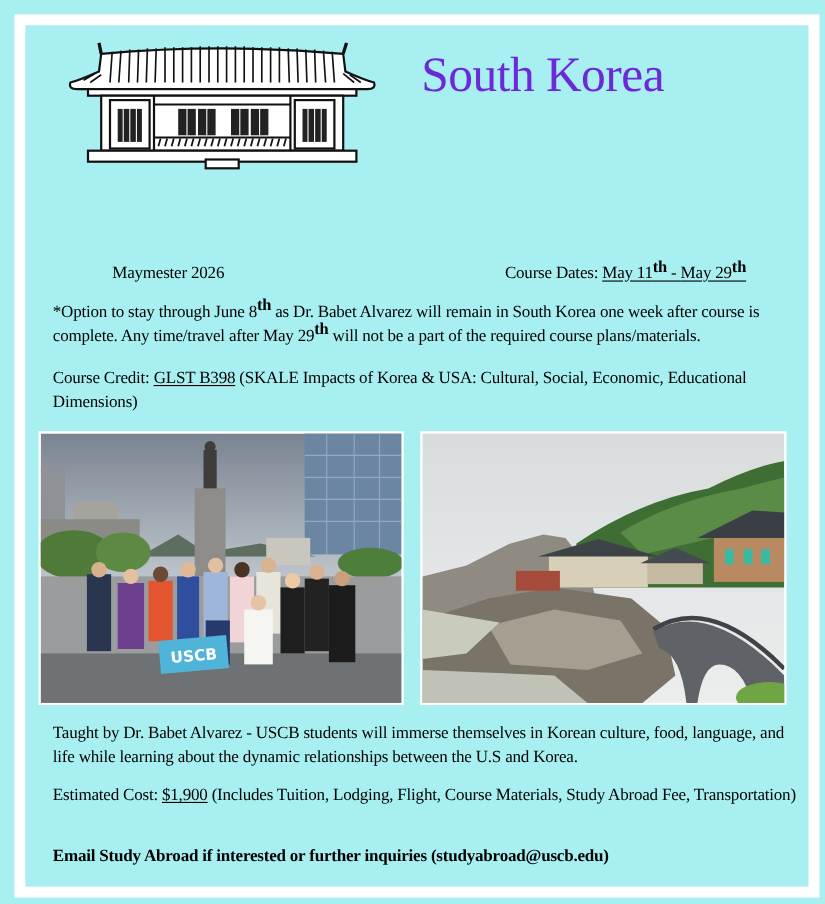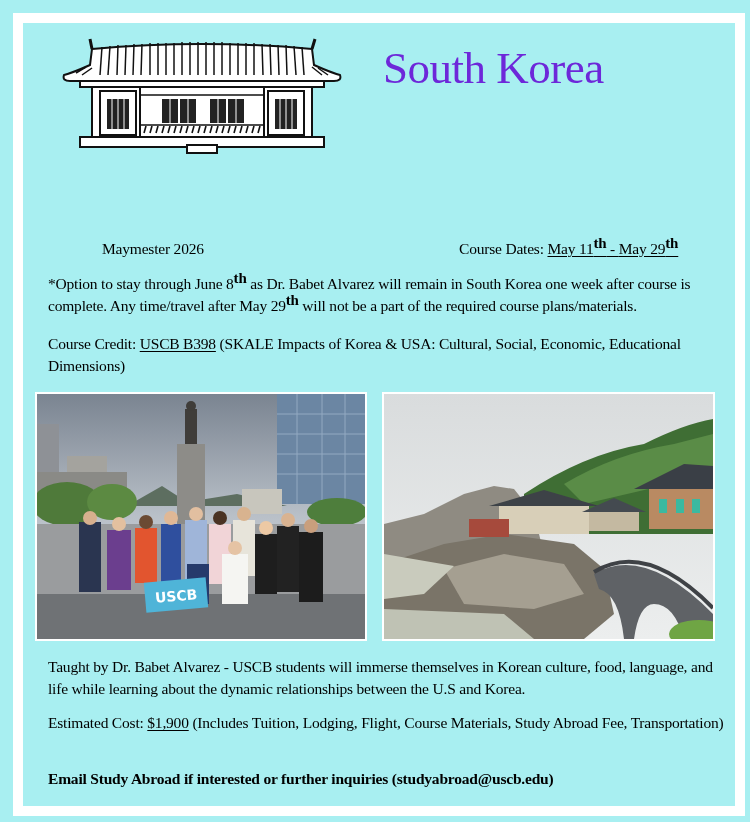--- a/index.html
+++ b/index.html
@@ -167,21 +167,21 @@
 <div class="txt row-meta maymester">Maymester 2026</div>
 <div class="txt row-meta dates">
   <span>Course Dates: </span><span class="u"><span>May 11</span><sup>th</sup><span> - </span><span>May 29</span><sup>th</sup></span>
 </div>
 
 <div class="txt center-block note">
   <span>*Option to stay through June 8</span><sup>th</sup><span> as Dr. Babet Alvarez will remain in South Korea one week after course is complete. Any time/travel after May 29</span><sup>th</sup><span> will not be a part of the required course plans/materials.</span>
 </div>
 
 <div class="txt center-block credit">
-  <span>Course Credit: </span><span class="u">USCB B398</span><span> (SKALE  Impacts of Korea &amp; USA: Cultural, Social, Economic, Educational Dimensions)</span>
+  <span>Course Credit: </span><span class="u">GLST B398</span><span> (SKALE  Impacts of Korea &amp; USA: Cultural, Social, Economic, Educational Dimensions)</span>
 </div>
 
 <div class="photo photo-left">
   <svg viewBox="0 0 328 245" preserveAspectRatio="none">
     <defs>
       <linearGradient id="skyL" x1="0" y1="0" x2="0" y2="1">
         <stop offset="0" stop-color="#7a8491"></stop>
           <stop offset="0.5" stop-color="#b9c0c8"></stop>
           <stop offset="1" stop-color="#dfe3e6"></stop>
       </linearGradient>

